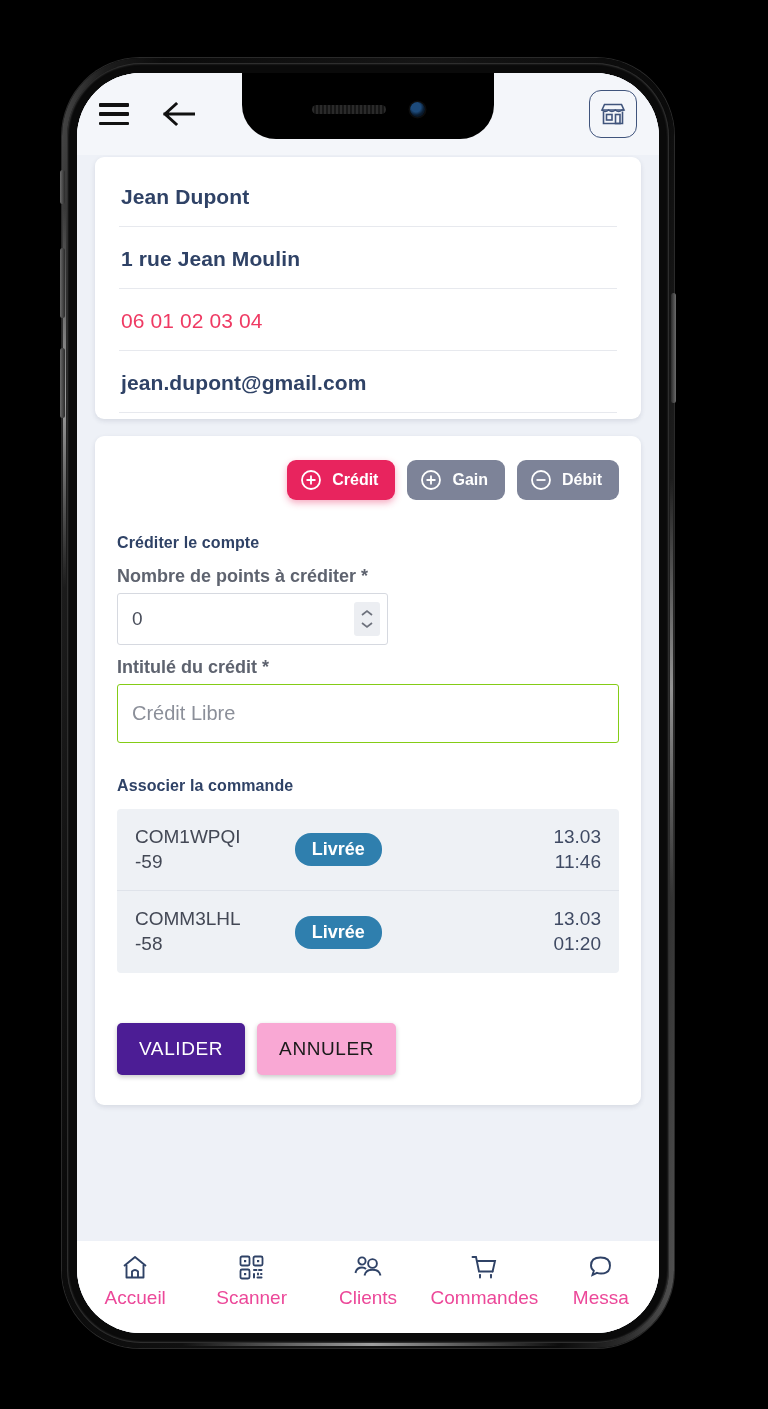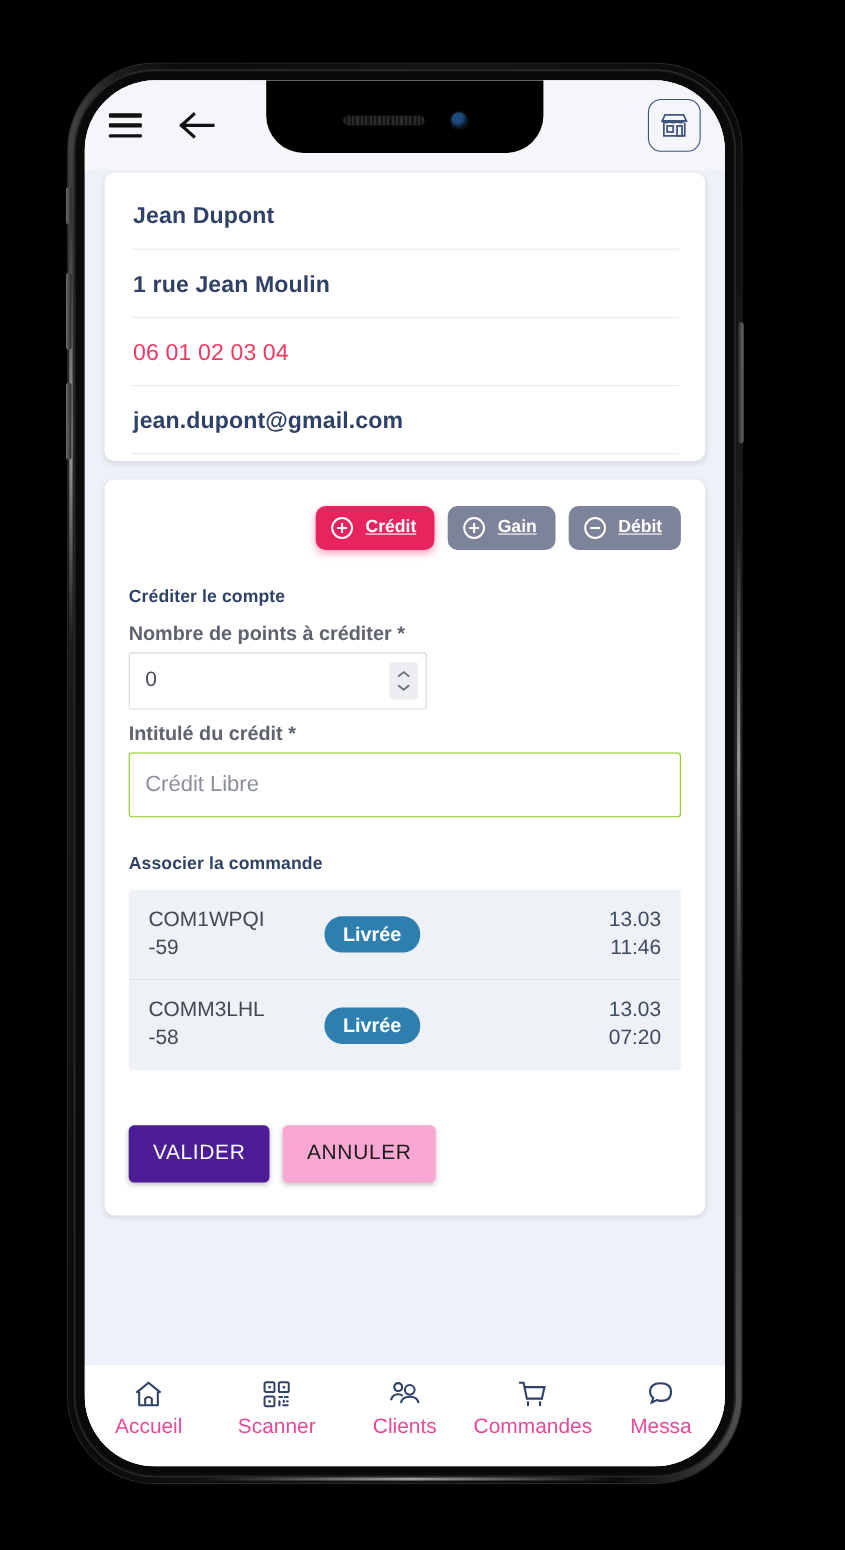--- a/index.html
+++ b/index.html
@@ -158,21 +158,20 @@
   
   .op-card { padding: 24px 22px 30px; }
 
   .op-tabs { display: flex; justify-content: flex-end; gap: 12px; }
   .op-tab {
     display: inline-flex; align-items: center; gap: 10px;
     border-radius: 9px; padding: 9px 17px 9px 13px;
     font-size: 16px; font-weight: bold; color: #fff;
     cursor: pointer; border: none;
     font-family: "Liberation Sans", sans-serif;
-    text-decoration: underline;
   }
   .op-tab.active { background: #e8245e; box-shadow: 0 3px 7px rgba(232,36,94,.38); }
   .op-tab.muted  { background: #7d8398; }
   .tab-ic { width: 22px; height: 22px; flex: none; }
 
   .section-title {
     font-size: 16px; font-weight: bold; color: #2f4266;
     margin: 34px 0 14px; letter-spacing: .1px;
   }
   .field-label {
@@ -376,21 +375,21 @@
             <div class="order-row">
               <div class="order-ref">
                 <div>COMM3LHL</div>
                 <div>-58</div>
               </div>
               <div class="order-mid">
                 <span class="badge">Livrée</span>
               </div>
               <div class="order-date">
                 <div>13.03</div>
-                <div>07:20</div>
+                <div>01:20</div>
               </div>
             </div>
           </div>
 
           <div class="form-actions">
             <button class="btn btn-validate">VALIDER</button>
             <button class="btn btn-cancel">ANNULER</button>
           </div>
         </div>
 

